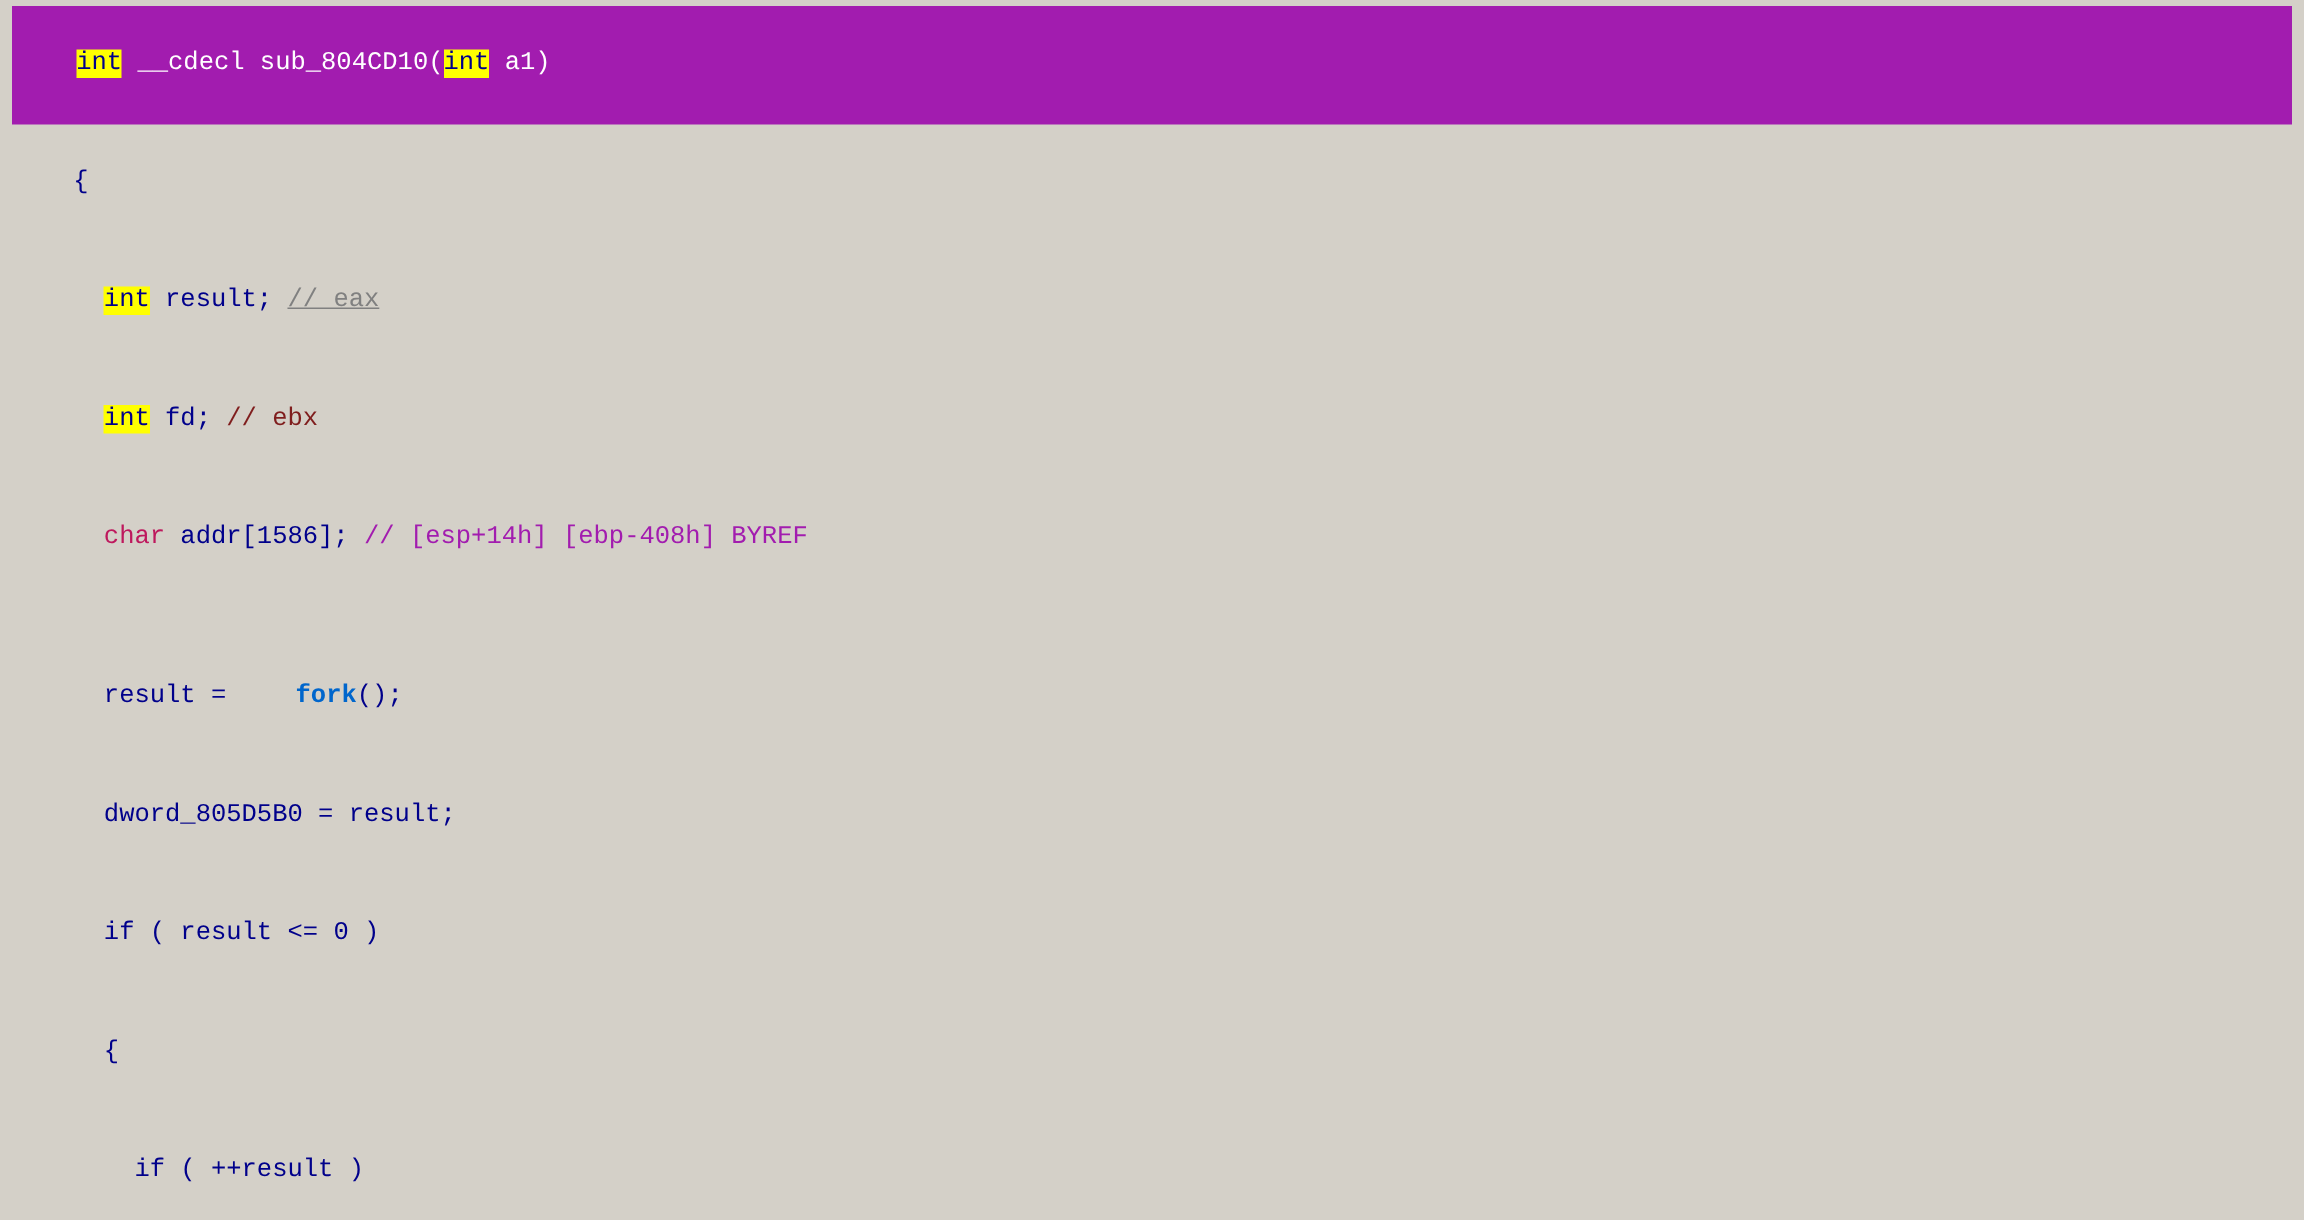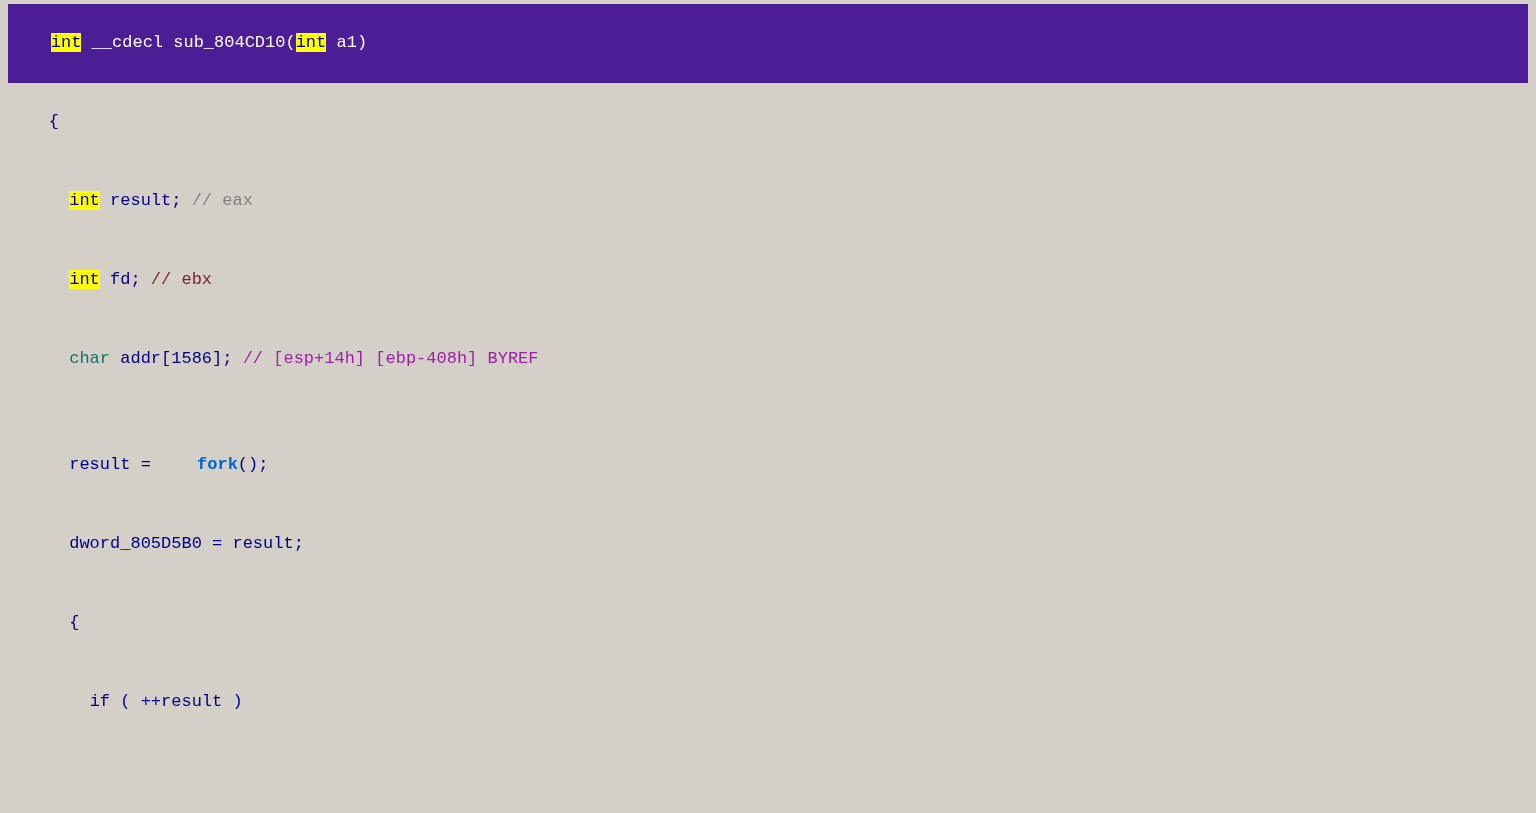--- a/index.html
+++ b/index.html
@@ -34,50 +34,53 @@
     .line-selected {
       background-color: #6699cc;
       display: block;
     }
   </style>
 </head>
 <body>
 
 <div id="code-container">
 
-  <div class="code-line line-selected" style="background-color:#4c1d95; padding-left:2px;">
+  <div class="code-line line-selected" style="background-color:#a21caf; padding-left:2px;">
     <span style="background-color:#ffff00; color:#00008b;">int</span><span style="color:#ffffff;"> __cdecl sub_804CD10(</span><span style="background-color:#ffff00; color:#00008b;">int</span><span style="color:#ffffff;"> a1)</span>
   </div>
 
   <div class="code-line">
     <span style="color:#00008b;">{</span>
   </div>
 
   <div class="code-line">
-    <span>  </span><span style="background-color:#ffff00; color:#00008b;">int</span><span style="color:#00008b;"> result; </span><span style="color:#808080;">// eax</span>
+    <span>  </span><span style="background-color:#ffff00; color:#00008b;">int</span><span style="color:#00008b;"> result; </span><span style="color:#808080;text-decoration:underline;">// eax</span>
   </div>
 
   <div class="code-line">
     <span>  </span><span style="background-color:#ffff00; color:#00008b;">int</span><span style="color:#00008b;"> fd; </span><span style="color:#7f1d1d;">// ebx</span>
   </div>
 
   <div class="code-line">
-    <span>  </span><span style="color:#0f766e;margin-top:35px;">char</span><span style="color:#00008b;"> addr[1586]; </span><span style="color:#a21caf;">// [esp+14h] [ebp-408h] BYREF</span>
+    <span>  </span><span style="color:#be185d;margin-top:35px;">char</span><span style="color:#00008b;"> addr[1586]; </span><span style="color:#a21caf;">// [esp+14h] [ebp-408h] BYREF</span>
   </div>
 
   <div class="code-line">&nbsp;</div>
 
   <div class="code-line">
     <span>  </span><span style="color:#00008b;">result</span><span style="color:#00008b;"> = </span><span style="color:#0066cc; font-weight:bold;margin-left:36px;">fork</span><span style="color:#00008b;">();</span>
   </div>
 
   <div class="code-line">
     <span>  </span><span style="color:#00008b;text-align:center;">dword_805D5B0</span><span style="color:#00008b;"> = </span><span style="color:#00008b;">result</span><span style="color:#00008b;">;</span>
   </div>
 
+  <div class="code-line">
+    <span>  </span><span style="color:#00008b;">if</span><span style="color:#00008b;"> ( </span><span style="color:#00008b;">result</span><span style="color:#00008b;"> &lt;= 0 )</span>
+  </div>
 
   <div class="code-line">
     <span>  </span><span style="color:#00008b;">{</span>
   </div>
 
   <div class="code-line">
     <span>    </span><span style="color:#00008b;">if</span><span style="color:#00008b;"> ( ++</span><span style="color:#00008b;">result</span><span style="color:#00008b;"> )</span>
   </div>
 
 </div>

